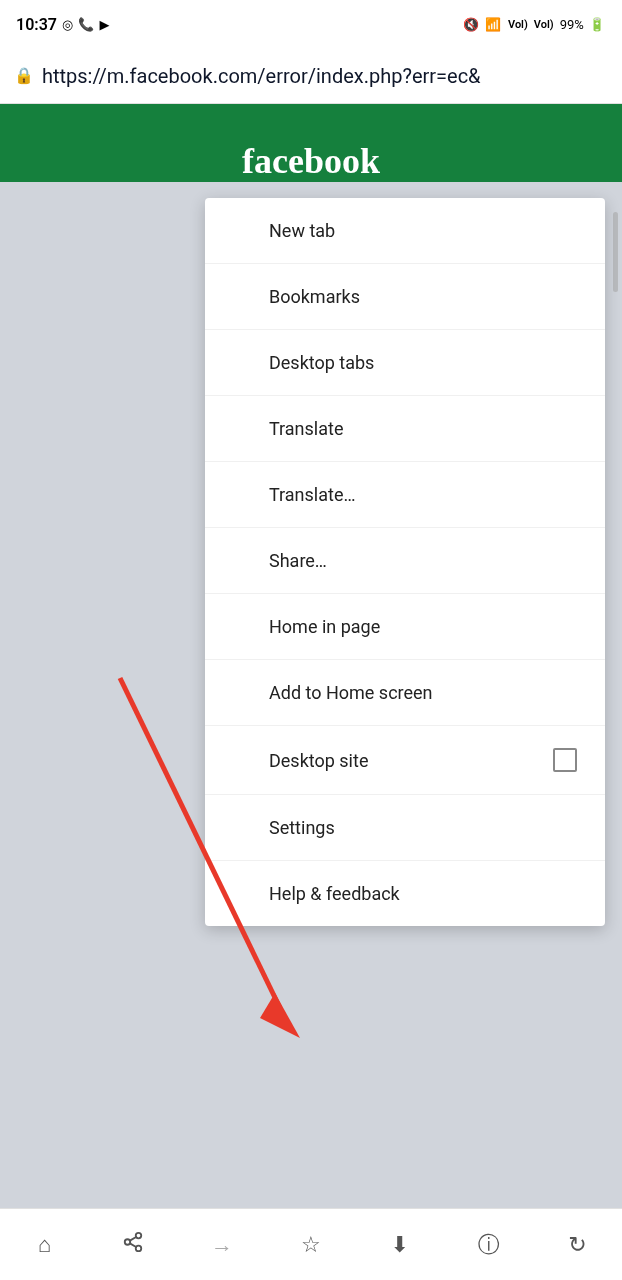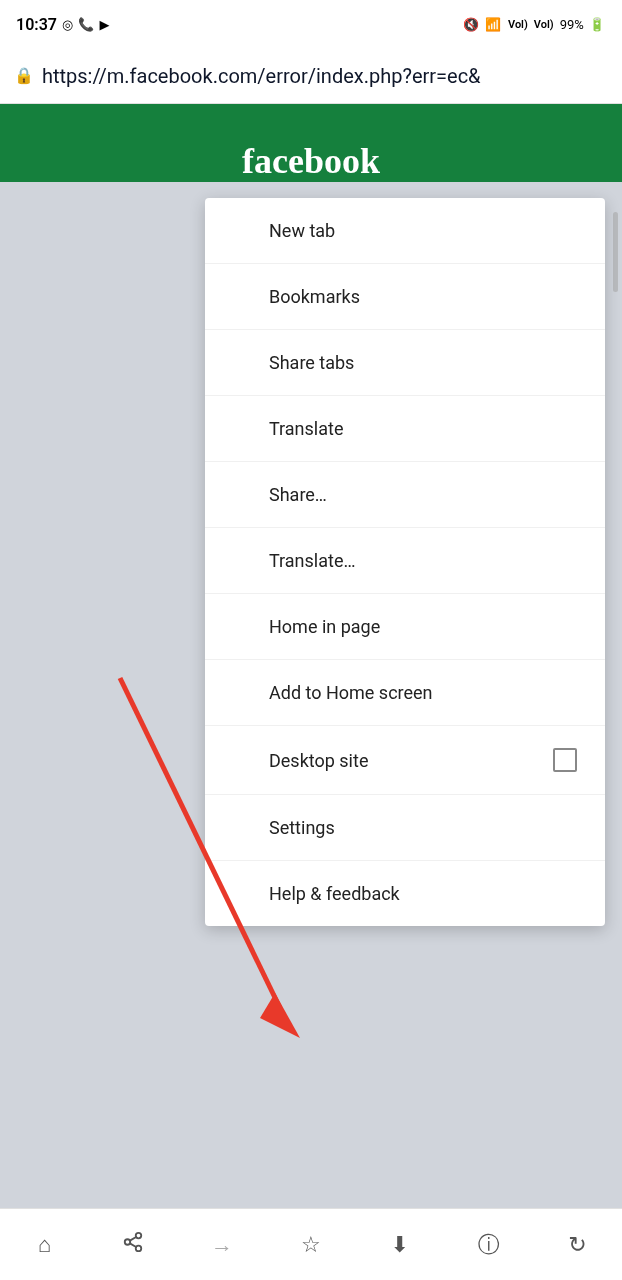--- a/index.html
+++ b/index.html
@@ -220,30 +220,30 @@
   </svg>
 
   <div class="dropdown-menu">
     <div class="menu-item">
       <span class="menu-label">New tab</span>
     </div>
     <div class="menu-item">
       <span class="menu-label">Bookmarks</span>
     </div>
     <div class="menu-item">
-      <span class="menu-label">Share tabs</span>
+      <span class="menu-label">Desktop tabs</span>
     </div>
     <div class="menu-item">
       <span class="menu-label">Translate</span>
     </div>
     <div class="menu-item">
+      <span class="menu-label">Translate…</span>
+    </div>
+    <div class="menu-item">
       <span class="menu-label">Share…</span>
-    </div>
-    <div class="menu-item">
-      <span class="menu-label">Translate…</span>
     </div>
     <div class="menu-item">
       <span class="menu-label">Home in page</span>
     </div>
     <div class="menu-item">
       <span class="menu-label">Add to Home screen</span>
     </div>
     <div class="menu-item">
       <span class="menu-label">Desktop site</span>
       <div class="checkbox"></div>

